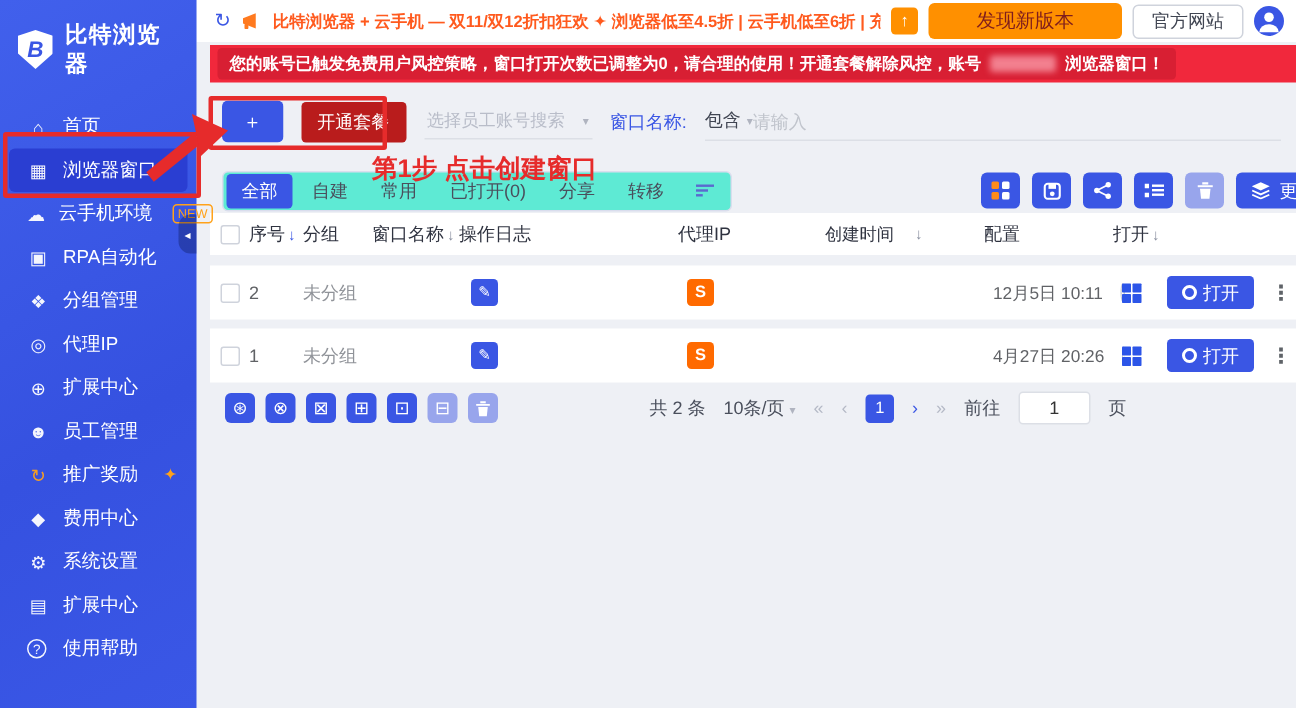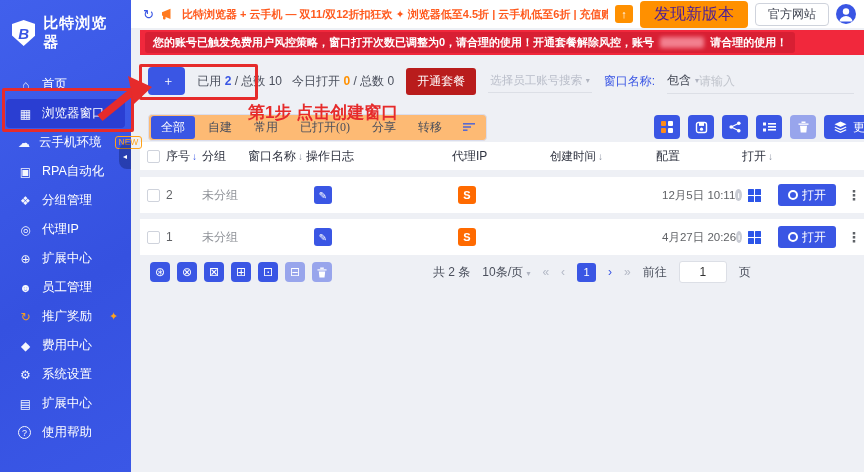--- a/index.html
+++ b/index.html
@@ -30,21 +30,21 @@
     background:rgba(10,20,80,.35); border-radius:8px 0 0 8px; color:#fff; font-size:8px;
     display:flex; align-items:center; justify-content:center; z-index:3; }
 
   
   .topbar { position:absolute; left:131px; top:0; right:0; height:28px; background:#fff;
     display:flex; align-items:center; gap:7px; padding:0 8px 0 12px; }
   .refresh { color:#3a56e4; font-size:13px; }
   .announce { flex:1; color:#ff5a1e; font-size:11px; font-weight:bold; white-space:nowrap; overflow:hidden; }
   .mini-up { width:18px; height:18px; background:#ff9000; border-radius:3px; color:#fff;
     display:flex; align-items:center; justify-content:center; font-size:11px; font-weight:bold; }
-  .btn-orange { background:#ff9000; color:#4c1d95; font-size:16px; padding:3px 14px; border-radius:4px; border:none; }
+  .btn-orange { background:#ff9000; color:#7f1d1d; font-size:13px; padding:3px 32px; border-radius:4px; border:none; }
   .btn-outline { background:#fff; color:#404552; font-size:12px; padding:2px 12px; border-radius:4px; border:1px solid #cfd3dc; }
   .avatar { width:20px; height:20px; border-radius:50%; background:#3a56e4; overflow:hidden; }
 
   
   .banner { position:absolute; left:140px; right:0; top:30px; height:25px; background:#f1283c;
     display:flex; align-items:center; padding-left:5px; z-index:1; }
   .banner-inner { background:#d81f33; border-radius:3px; color:#fff; font-size:11px; font-weight:bold;
     padding:3px 8px; display:flex; align-items:center; gap:6px; white-space:nowrap; }
   .blur-chip { width:44px; height:11px; background:#f2808f; border-radius:2px; filter:blur(2px); }
 
@@ -72,22 +72,22 @@
   .anno { position:absolute; border:3px solid #e62b2b; z-index:6; pointer-events:none; }
   .anno-sidebar { left:2px; top:88px; width:132px; height:44px; border-radius:2px; }
   .anno-create { left:139px; top:64px; width:119px; height:36px; border-radius:2px; }
   .anno-step { position:absolute; left:248px; top:101px; color:#e62b2b; font-size:17px;
     font-weight:bold; z-index:6; pointer-events:none; white-space:nowrap; }
   .anno-arrow { position:absolute; left:94px; top:74px; z-index:7; pointer-events:none; }
 
   
   .tabs-row { position:absolute; left:148px; top:113px; width:740px; height:28px;
     display:flex; align-items:center; }
-  .tab-group { display:flex; align-items:center; background:#fdba74; border:1px solid #dadded;
-    border-radius:4px; height:27px;font-family:Liberation Serif, serif; }
+  .tab-group { display:flex; align-items:center; background:#5eead4; border:1px solid #dadded;
+    border-radius:4px; height:27px; }
   .tab { padding:0 11px; font-size:12px; color:#4a4f5c; line-height:23px; cursor:pointer; white-space:nowrap; }
   .tab.active { background:#3a56e4; color:#fff; border-radius:3px; margin:2px; padding:0 10px; }
   .tab-filter { padding:0 10px; display:flex; align-items:center; }
   .icon-btns { margin-left:auto; display:flex; gap:8px; align-items:center; }
   .icon-btn { width:26px; height:24px; background:#3a56e4; border-radius:4px;
     display:flex; align-items:center; justify-content:center; cursor:pointer; }
   .icon-btn.disabled { background:#98a5ec; }
   .mini-grid { display:grid; grid-template-columns:5px 5px; grid-template-rows:5px 5px; gap:1.5px; }
   .mini-grid i { border-radius:1px; background:#fff; } .mini-grid i.o { background:#ff8c1a; }
   .more-btn { height:24px; background:#3a56e4; border-radius:4px; color:#fff; font-size:12px;
@@ -100,21 +100,21 @@
   .thead { background:#fff; height:28px; font-size:12px; color:#2f3340; margin-bottom:7px; }
   .trow { background:#fff; height:36px; margin-bottom:6px; font-size:12px; color:#606266; }
   .cb { width:13px; height:13px; border:1px solid #cfd3dc; border-radius:2px; background:#fff; margin:0 auto; }
   .sort { font-size:10px; margin-left:2px; } .sort.blue { color:#3a56e4; } .sort.gray { color:#8a90a0; }
   .hcell { white-space:nowrap; }
   .group-cell { color:#909399; }
   .edit-btn { width:18px; height:18px; background:#3a56e4; border-radius:3px; color:#fff; font-size:10px;
     display:flex; align-items:center; justify-content:center; margin-left:8px; cursor:pointer; }
   .s-badge { width:18px; height:18px; background:#ff6a00; border-radius:3px; color:#fff; font-size:11px;
     font-weight:bold; display:flex; align-items:center; justify-content:center; margin-left:6px; }
-  .created { font-size:11.5px; padding-left:6px; display:flex; align-items:center; gap:0; white-space:nowrap; }
+  .created { font-size:11.5px; padding-left:6px; display:flex; align-items:center; gap:12px; white-space:nowrap; }
   .info-i { width:12px; height:12px; border-radius:50%; background:#c9ccd4; color:#fff; font-size:8px;
     font-weight:bold; display:flex; align-items:center; justify-content:center; }
   .win-ico { display:grid; grid-template-columns:6px 6px; grid-template-rows:6px 6px; gap:1px; margin-left:6px; }
   .win-ico i { background:#2c55e8; border-radius:.5px; }
   .open-btn { height:22px; width:58px; background:#3a56e4; border-radius:3px; color:#fff; font-size:12px;
     display:flex; align-items:center; justify-content:center; gap:4px; cursor:pointer; }
   .ring { width:10px; height:10px; border:2px solid #fff; border-radius:50%; }
   .row-dots { color:#5f6368; font-size:14px; font-weight:bold; text-align:center; }
 
   
@@ -216,37 +216,31 @@
         <circle cx="10" cy="7.5" r="3.2" fill="#fff"></circle>
         <path d="M3.5 17.5 a6.5 5.4 0 0 1 13 0 Z" fill="#fff"></path>
       </svg>
     </div>
   </div>
 
   <div class="banner">
     <div class="banner-inner">
       <span>您的账号已触发免费用户风控策略，窗口打开次数已调整为0，请合理的使用！开通套餐解除风控，账号</span>
       <span class="blur-chip"></span>
-      <span>请合理的使用！</span>
+      <span>浏览器窗口！</span>
     </div>
   </div>
 
   <div class="toolbar">
     <div class="create-group">
       <div class="create-main">
         <span>＋</span>
 
       </div>
 
-    </div>
-    <div class="stats">
-      <span>已用</span>&nbsp;<b class="blue">2</b>
-      <span>/ 总数 10</span>&nbsp;&nbsp;
-      <span>今日打开</span>&nbsp;<b class="orangev">0</b>
-      <span>/ 总数 0</span>
     </div>
     <button class="btn-plan">开通套餐</button>
     <div class="staff-select">
       <span>选择员工账号搜索</span>
       <span class="caret">▾</span>
     </div>
     <span class="wname-label">窗口名称:</span>
     <div class="filter-group">
       <span class="contains">
         <span>包含</span>

